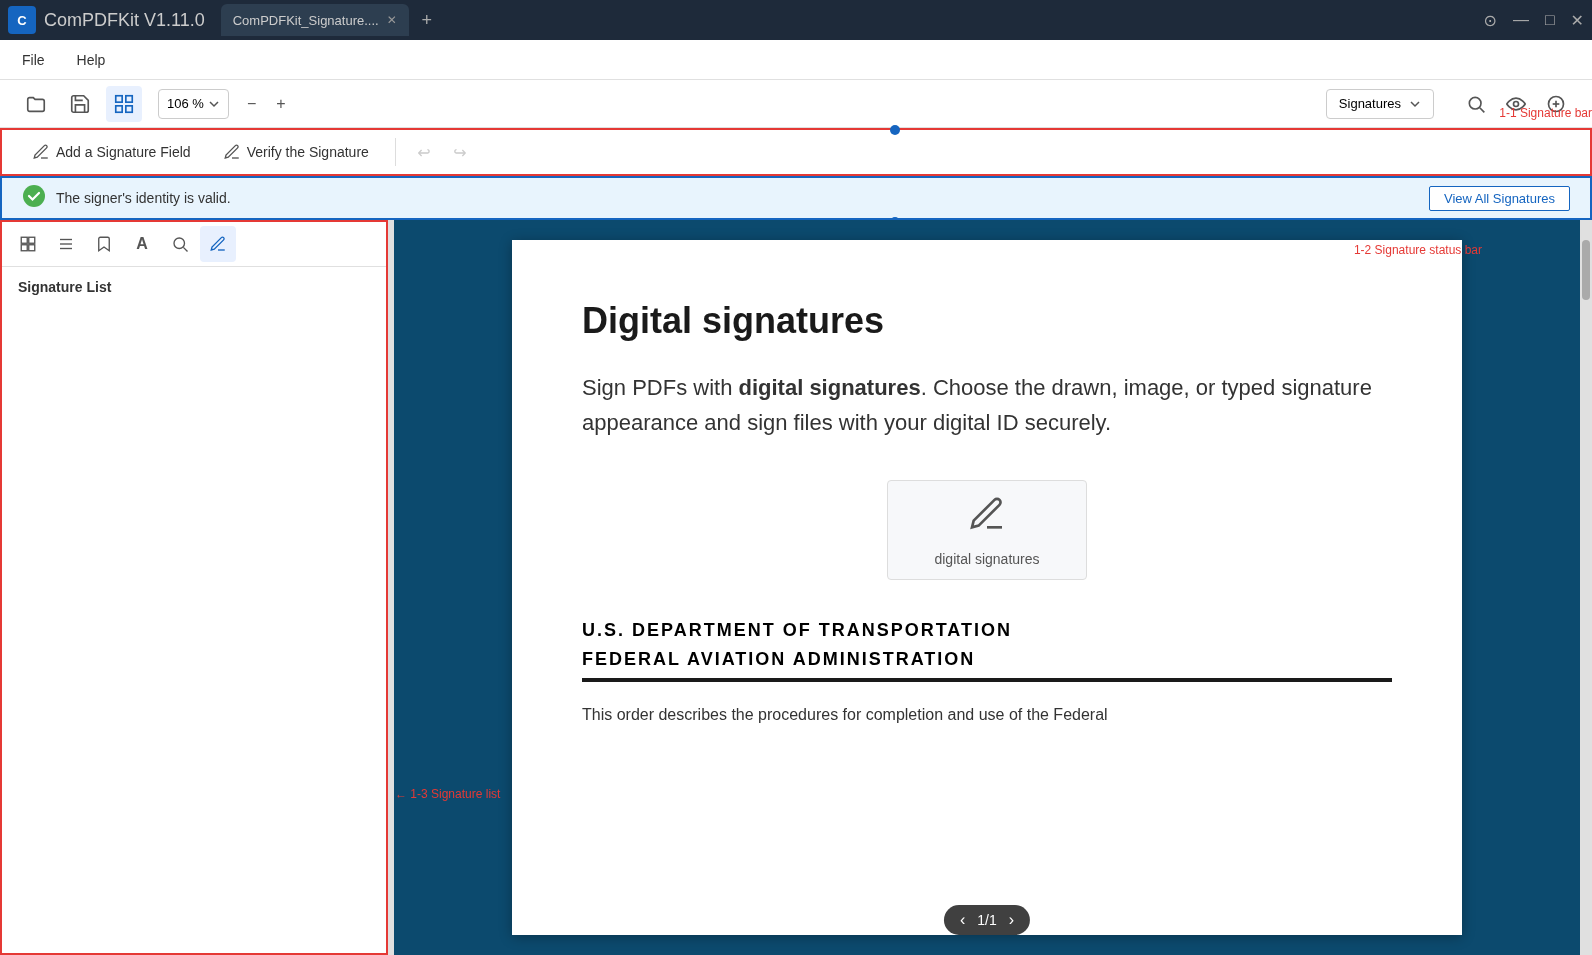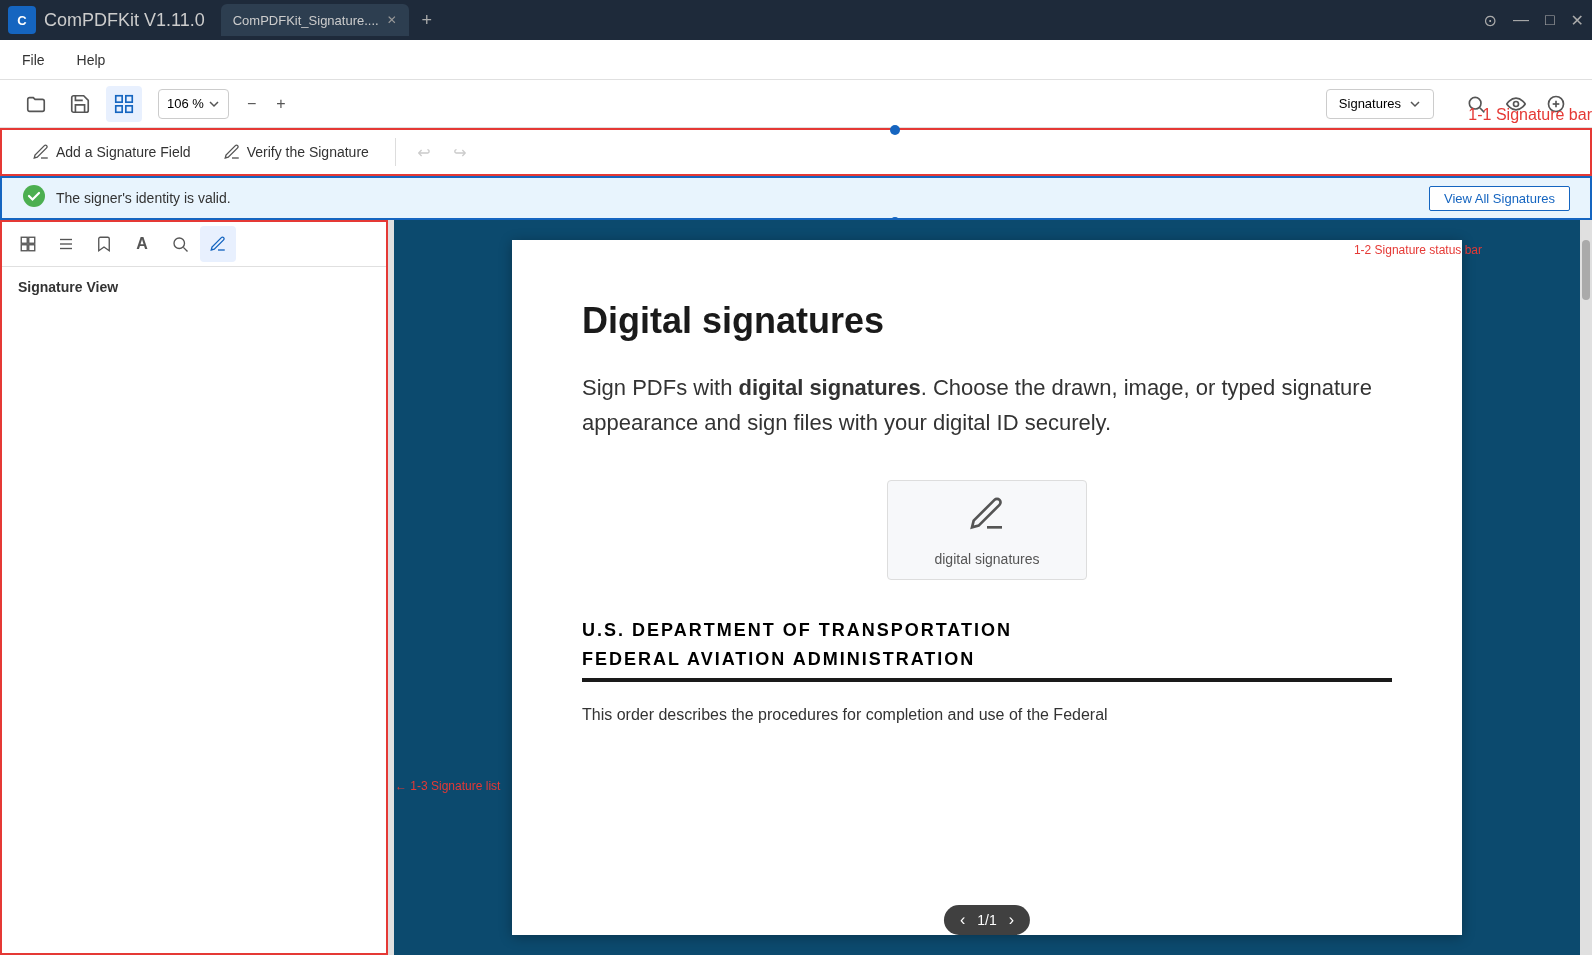--- a/index.html
+++ b/index.html
@@ -57,21 +57,21 @@
     }
     .toolbar-right { display: flex; align-items: center; gap: 4px; margin-left: 16px; }
 
     
     .sig-bar {
       display: flex; align-items: center; background: #fff; height: 48px;
       border-bottom: 1px solid #e0e0e0; padding: 0 16px; gap: 4px;
       border: 2px solid #e53935; position: relative;
     }
     .sig-bar-label {
-      position: absolute; right: -2px; top: -24px; color: #e53935; font-size: 16px; white-space: nowrap;
+      position: absolute; right: -2px; top: -24px; color: #e53935; font-size: 12px; white-space: nowrap;
     }
     .sig-bar-btn {
       display: flex; align-items: center; gap: 6px; padding: 6px 14px;
       border: none; background: transparent; cursor: pointer; font-size: 14px; color: #333;
       border-radius: 4px;
     }
     .sig-bar-divider { width: 1px; height: 28px; background: #ddd; margin: 0 8px; }
     .sig-bar-nav { display: flex; gap: 4px; }
     .sig-bar-nav-btn {
       width: 32px; height: 32px; border: none; background: transparent; cursor: pointer;
@@ -328,21 +328,21 @@
           </svg>
       </button>
       <button class="sidebar-tab-btn active">
         <svg width="18" height="18" viewBox="0 0 24 24" fill="none" stroke="#1565c0" stroke-width="1.8">
             <path d="M12 20h9"></path>
             <path d="M16.5 3.5a2.121 2.121 0 013 3L7 19l-4 1 1-4L16.5 3.5z"></path>
           </svg>
       </button>
     </div>
     <div class="sidebar-content">
-      <div class="sidebar-title">Signature View</div>
+      <div class="sidebar-title">Signature List</div>
     </div>
 
   </div>
 
   <div class="drag-handle"></div>
 
   <div class="pdf-area">
     <div class="pdf-page">
       <h1 class="pdf-title">Digital signatures</h1>
       <p class="pdf-body">
@@ -371,15 +371,15 @@
   </div>
 
   <div class="scrollbar">
     <div class="scrollbar-thumb"></div>
   </div>
 </div>
 
 <div style="position:fixed;top:243px;right:110px;color:#e53935;font-size:12px;white-space:nowrap;pointer-events:none;">
   1-2 Signature status bar
 </div>
-<div style="position:fixed;bottom:162px;left:395px;color:#e53935;font-size:12px;white-space:nowrap;pointer-events:none;">
+<div style="position:fixed;bottom:154px;left:395px;color:#e53935;font-size:12px;white-space:nowrap;pointer-events:none;">
   ←  1-3 Signature list
 </div>
 
 </body></html>

